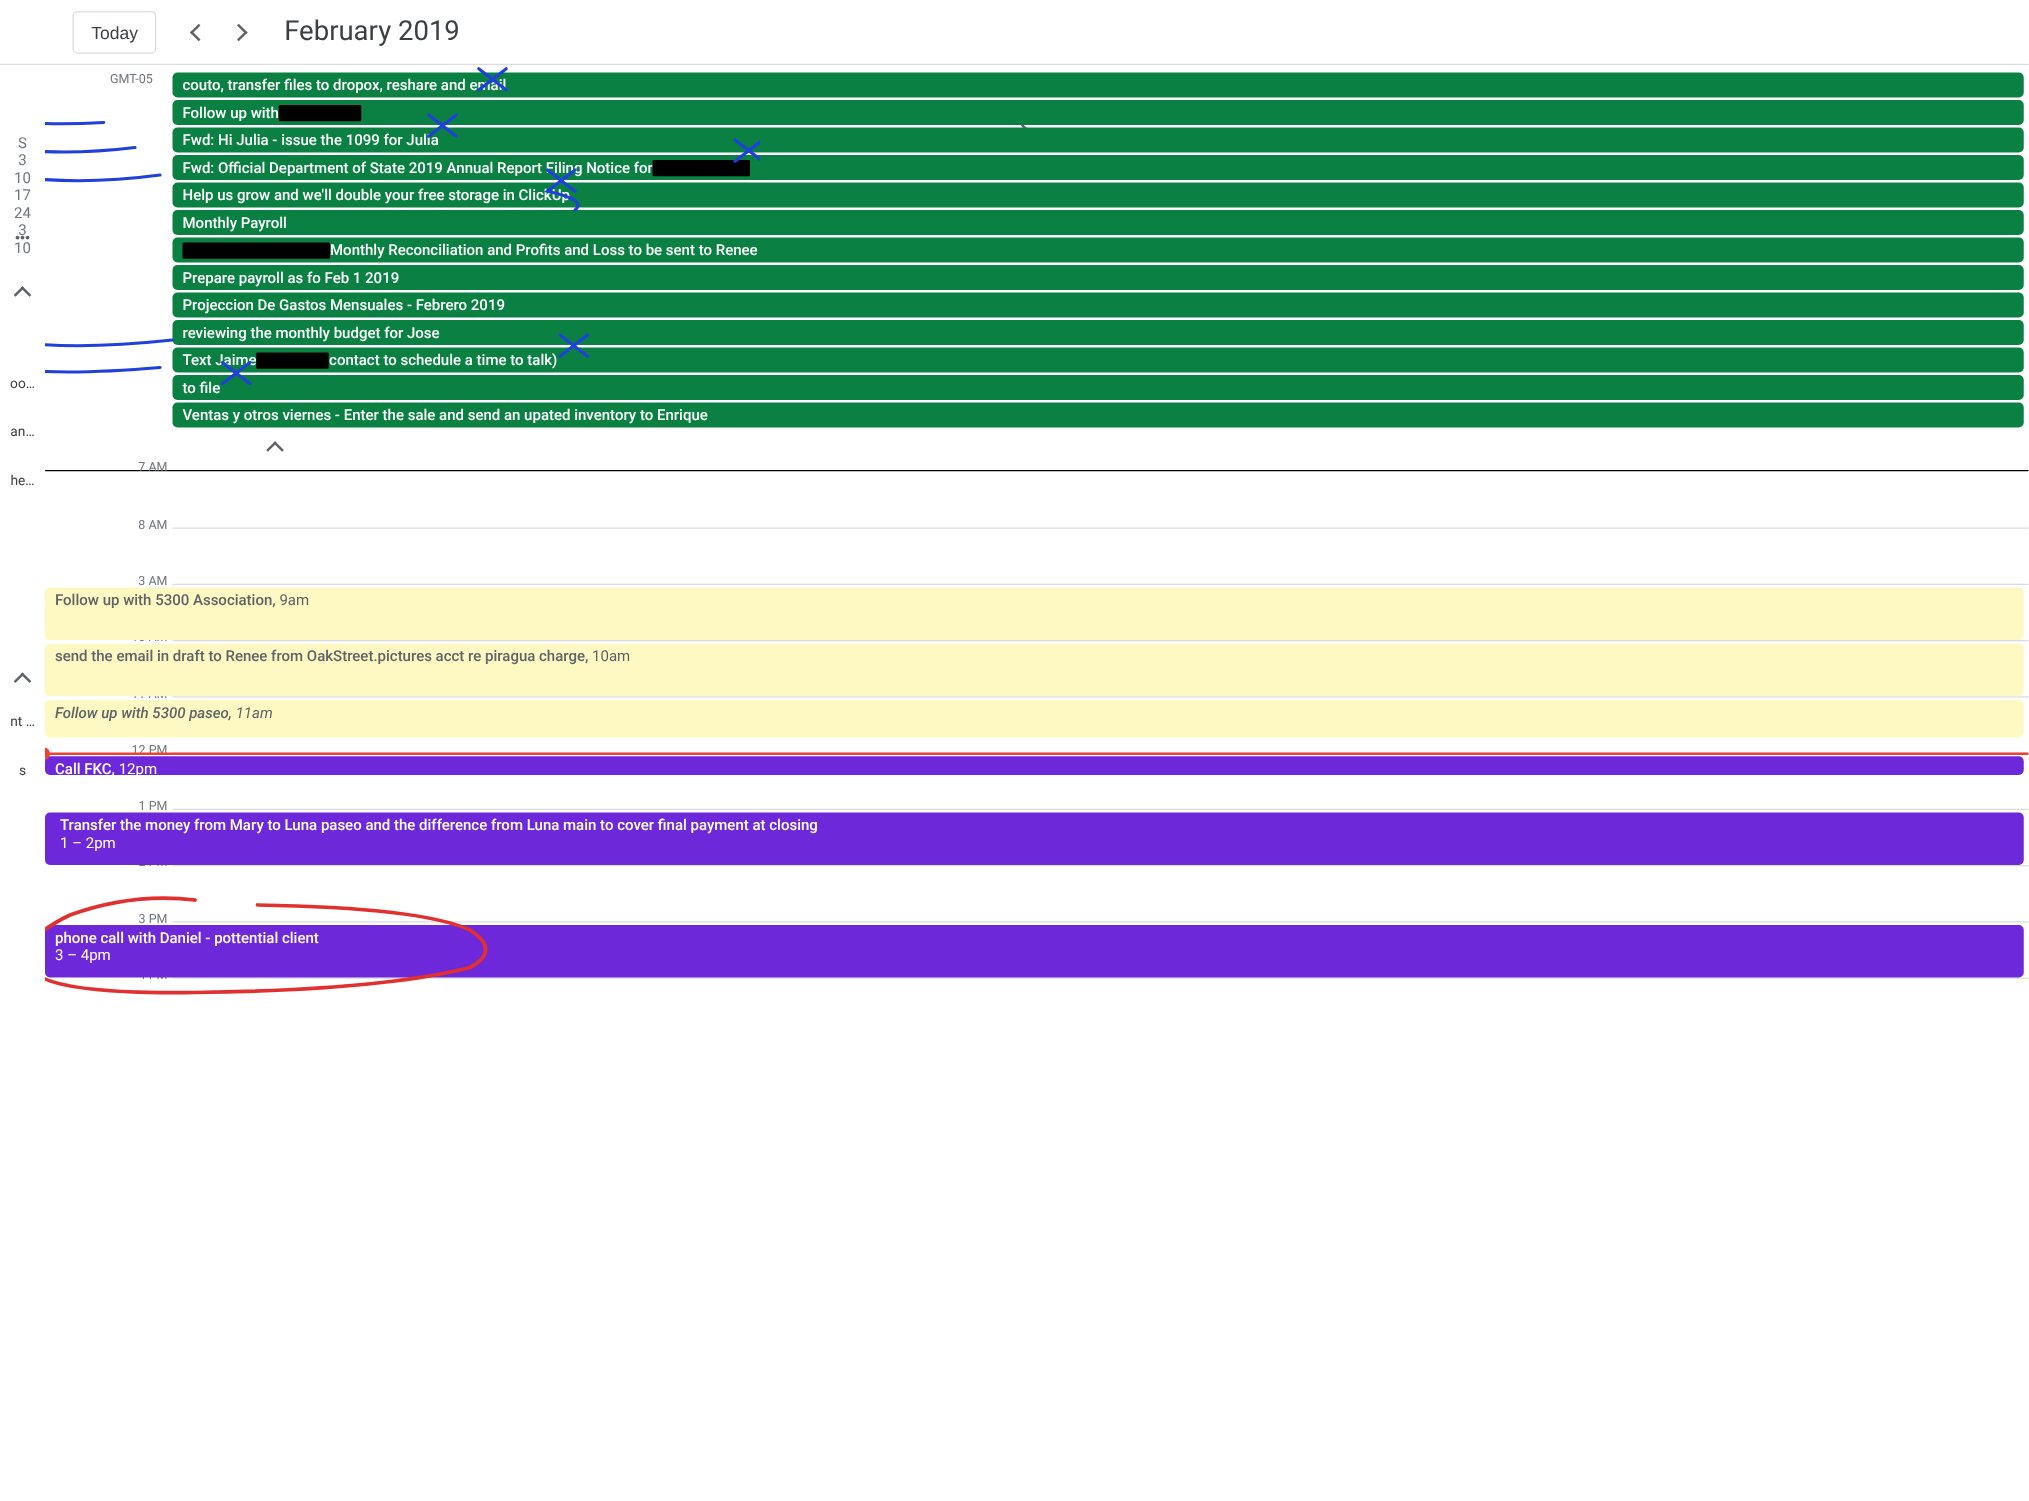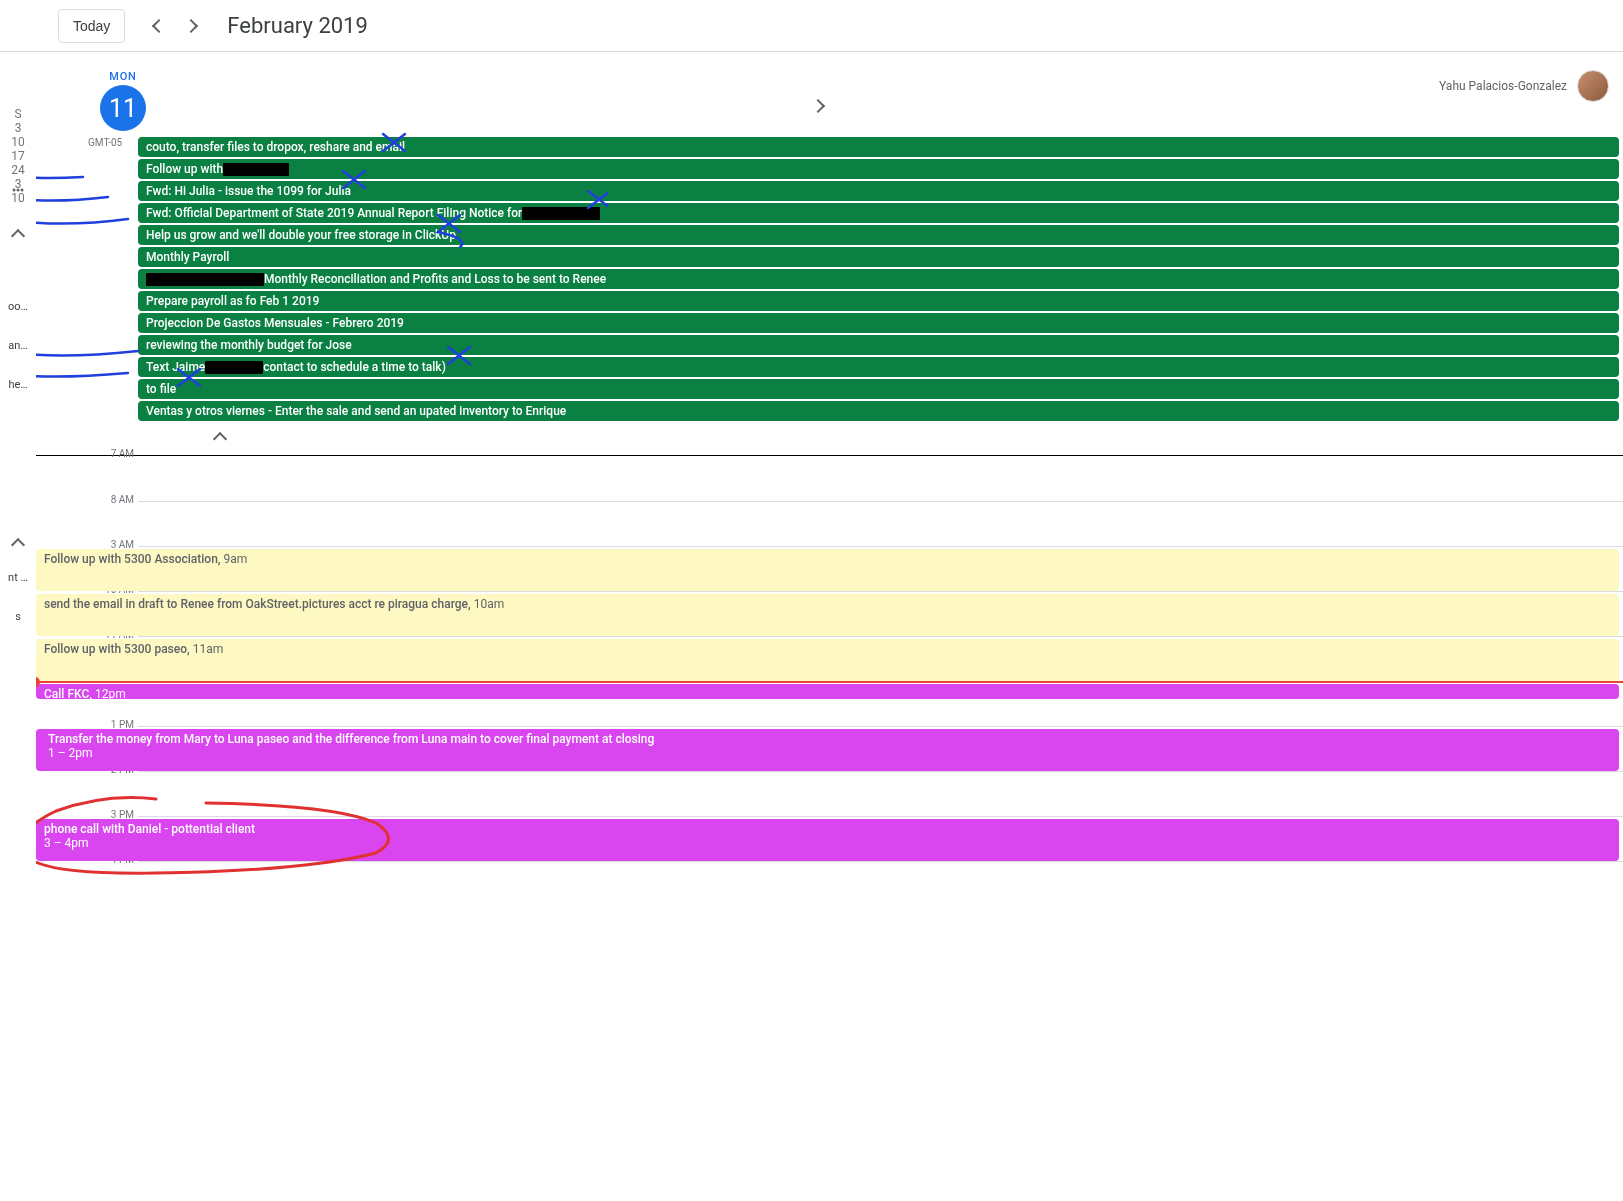--- a/index.html
+++ b/index.html
@@ -28,21 +28,21 @@
 .gmt { position: absolute; left: 52px; top: 6px; font-size: 10px; color: #70757a; }
 .allday-event { background: #0b8043; color: #fff; font-size: 12px; font-weight: 500; padding: 3px 8px; border-radius: 4px; margin-bottom: 2px; cursor: pointer; white-space: nowrap; overflow: hidden; display: flex; align-items: center; }
 .redact { display: inline-block; background: #000; height: 13px; vertical-align: middle; border-radius: 1px; }
 .collapse-row { padding: 4px 0 4px 70px; }
 .collapse-btn { width: 24px; height: 24px; display: flex; align-items: center; justify-content: center; color: #5f6368; cursor: pointer; border-radius: 50%; }
 
 .time-grid { position: relative; padding-left: 102px; }
 .hour-row { height: 45px; border-top: 1px solid #dadce0; position: relative; }
 .hour-row:first-child { border-top: none; }
 .hour-label { position: absolute; left: -36px; top: -8px; font-size: 10px; color: #70757a; width: 32px; text-align: right; }
-.timed-event { position: absolute; left: 0; right: 4px; background: #d946ef; color: #fff; border-radius: 4px; padding: 3px 8px; font-size: 12px; font-weight: 500; cursor: pointer; overflow: hidden; }
+.timed-event { position: absolute; left: 0; right: 4px; background: #6d28d9; color: #fff; border-radius: 4px; padding: 3px 8px; font-size: 12px; font-weight: 500; cursor: pointer; overflow: hidden; }
 .timed-event.light { background: #fef9c3; color: #5f6368; }
 .now-line { position: absolute; left: 0; right: 0; height: 2px; background: #ea4335; }
 .now-dot { position: absolute; left: -6px; top: -4px; width: 10px; height: 10px; background: #ea4335; border-radius: 50%; }
 
 .chevron { display: inline-block; width: 10px; height: 10px; border-right: 2px solid currentColor; border-bottom: 2px solid currentColor; }
 .chevron.left { transform: rotate(135deg); }
 .chevron.right { transform: rotate(-45deg); }
 .chevron.up { transform: rotate(-135deg); }
 .sidebar-expand { position: absolute; left: 6px; top: 92px; cursor: pointer; color:#5f6368; }
 
@@ -96,30 +96,20 @@
     <div style="margin-top:140px">
         <span class="chevron up" style="border-color:#5f6368"></span>
       </div>
     <div id="sb-footer2" style="flex-direction:column; height:auto; gap:26px; font-size:11px; color:#3c4043; margin-top:12px">
         <div>nt …</div>
         <div>s</div>
       </div>
   </div>
 
   <div class="content">
-    <div class="header-row">
-      <div class="day-header">
-        <div class="day-name">MON</div>
-        <div class="day-num">11</div>
-      </div>
-      <div class="person">
-        <span class="person-name">Yahu Palacios-Gonzalez</span>
-        <div class="avatar"></div>
-      </div>
-    </div>
 
     <div class="allday">
       <div class="gmt">GMT-05</div>
       <div id="allday-list">
           <div class="allday-event">couto, transfer files to dropox, reshare and email</div>
           <div class="allday-event">Follow up with <span class="redact" style="width: 66px;"></span></div>
           <div class="allday-event">Fwd: Hi Julia - issue the 1099 for Julia</div>
           <div class="allday-event">Fwd: Official Department of State 2019 Annual Report Filing Notice for <span class="redact" style="width: 78px;"></span></div>
           <div class="allday-event">Help us grow and we'll double your free storage in ClickUp</div>
           <div class="allday-event">Monthly Payroll</div>
@@ -182,21 +172,21 @@
           <div class="hour-row">
             <div class="hour-label">3 PM</div>
           </div>
           <div class="hour-row">
             <div class="hour-label">4 PM</div>
           </div>
         </div>
       <div id="timed-events">
           <div class="timed-event light" style="top: 93px; height: 42px;"><span>Follow up with 5300 Association, </span><span style="font-weight:400">9am</span></div>
           <div class="timed-event light" style="top: 138px; height: 42px;"><span>send the email in draft to Renee from OakStreet.pictures acct re piragua charge, </span><span style="font-weight:400">10am</span></div>
-          <div class="timed-event light" style="top: 183px; height: 42px;"><span>Follow up with 5300 paseo, </span><span style="font-weight:400">11am</span></div>
+          <div class="timed-event light" style="top: 183px; height: 30px; font-style: italic;"><span>Follow up with 5300 paseo, </span><span style="font-weight:400">11am</span></div>
           <div class="timed-event" style="top: 228px; height: 15px;"><span>Call FKC, </span><span style="font-weight:400">12pm</span></div>
           <div class="timed-event" style="top: 273px; height: 42px; padding-left: 12px;">
             <div>Transfer the money from Mary to Luna paseo and the difference from Luna main to cover final payment at closing</div>
             <div style="font-weight:400">1 – 2pm</div>
           </div>
           <div class="timed-event" style="top: 363px; height: 42px;">
             <div>phone call with Daniel - pottential client</div>
             <div style="font-weight:400">3 – 4pm</div>
           </div>
         </div>

